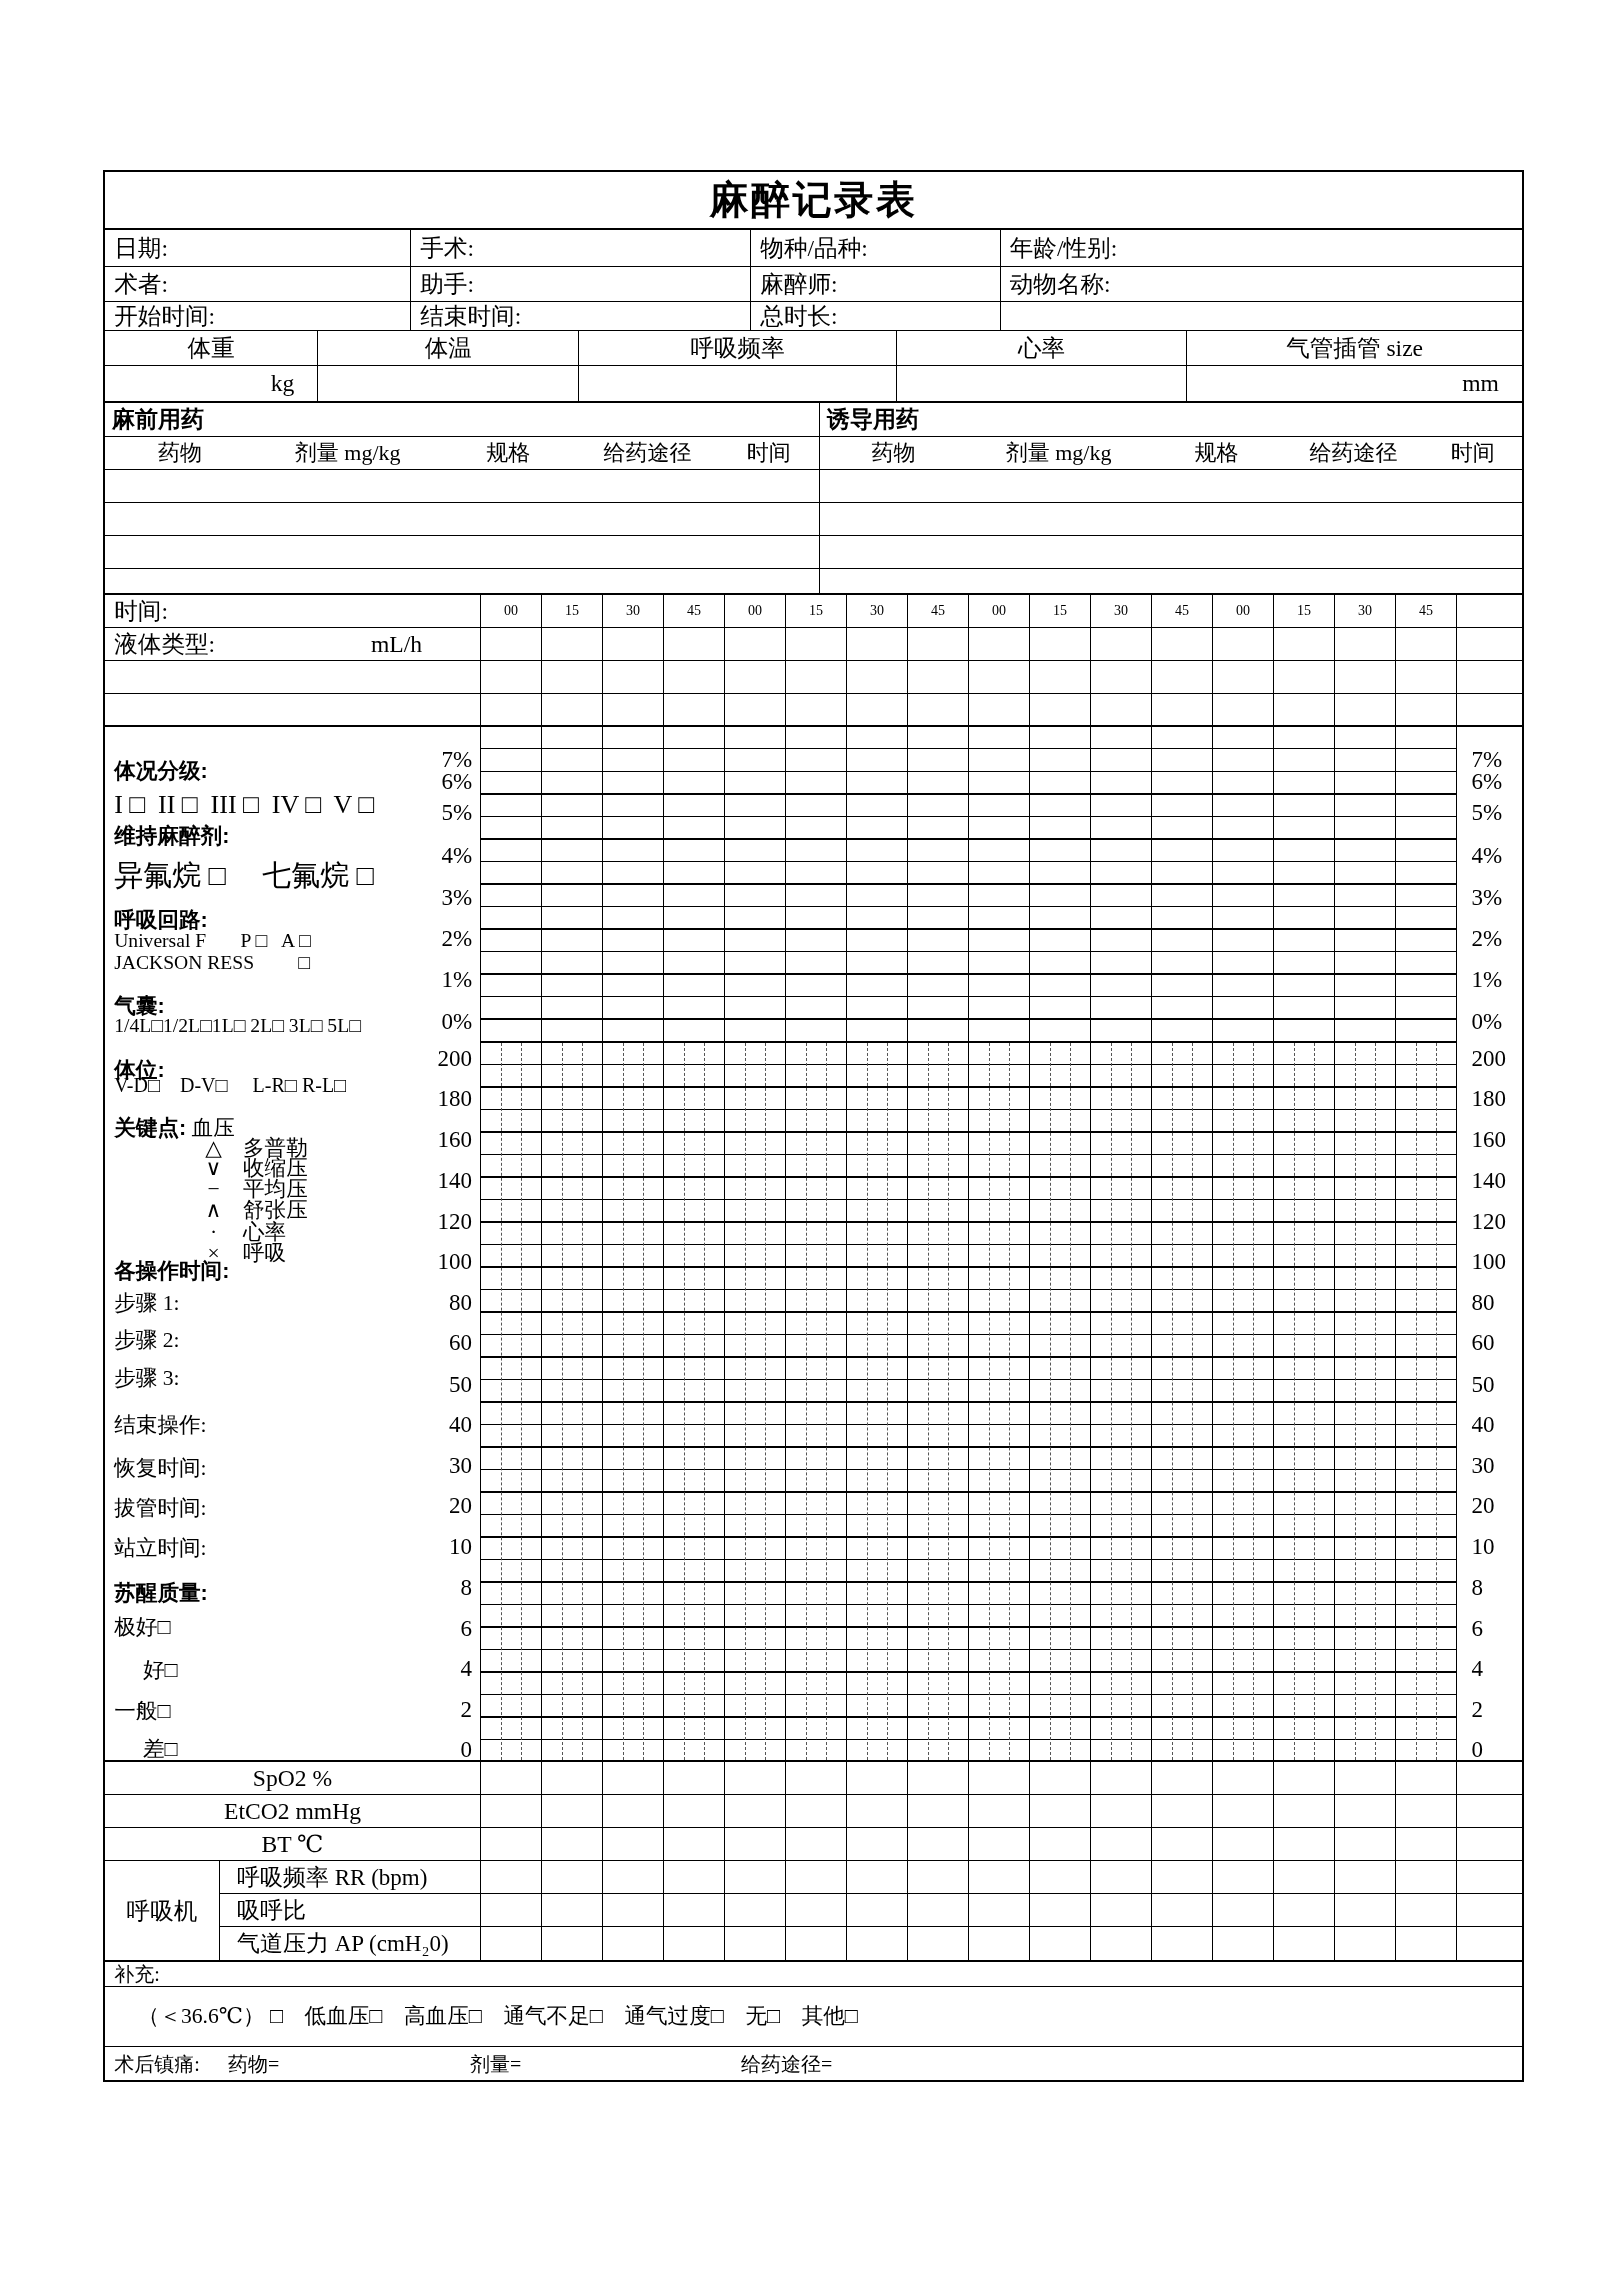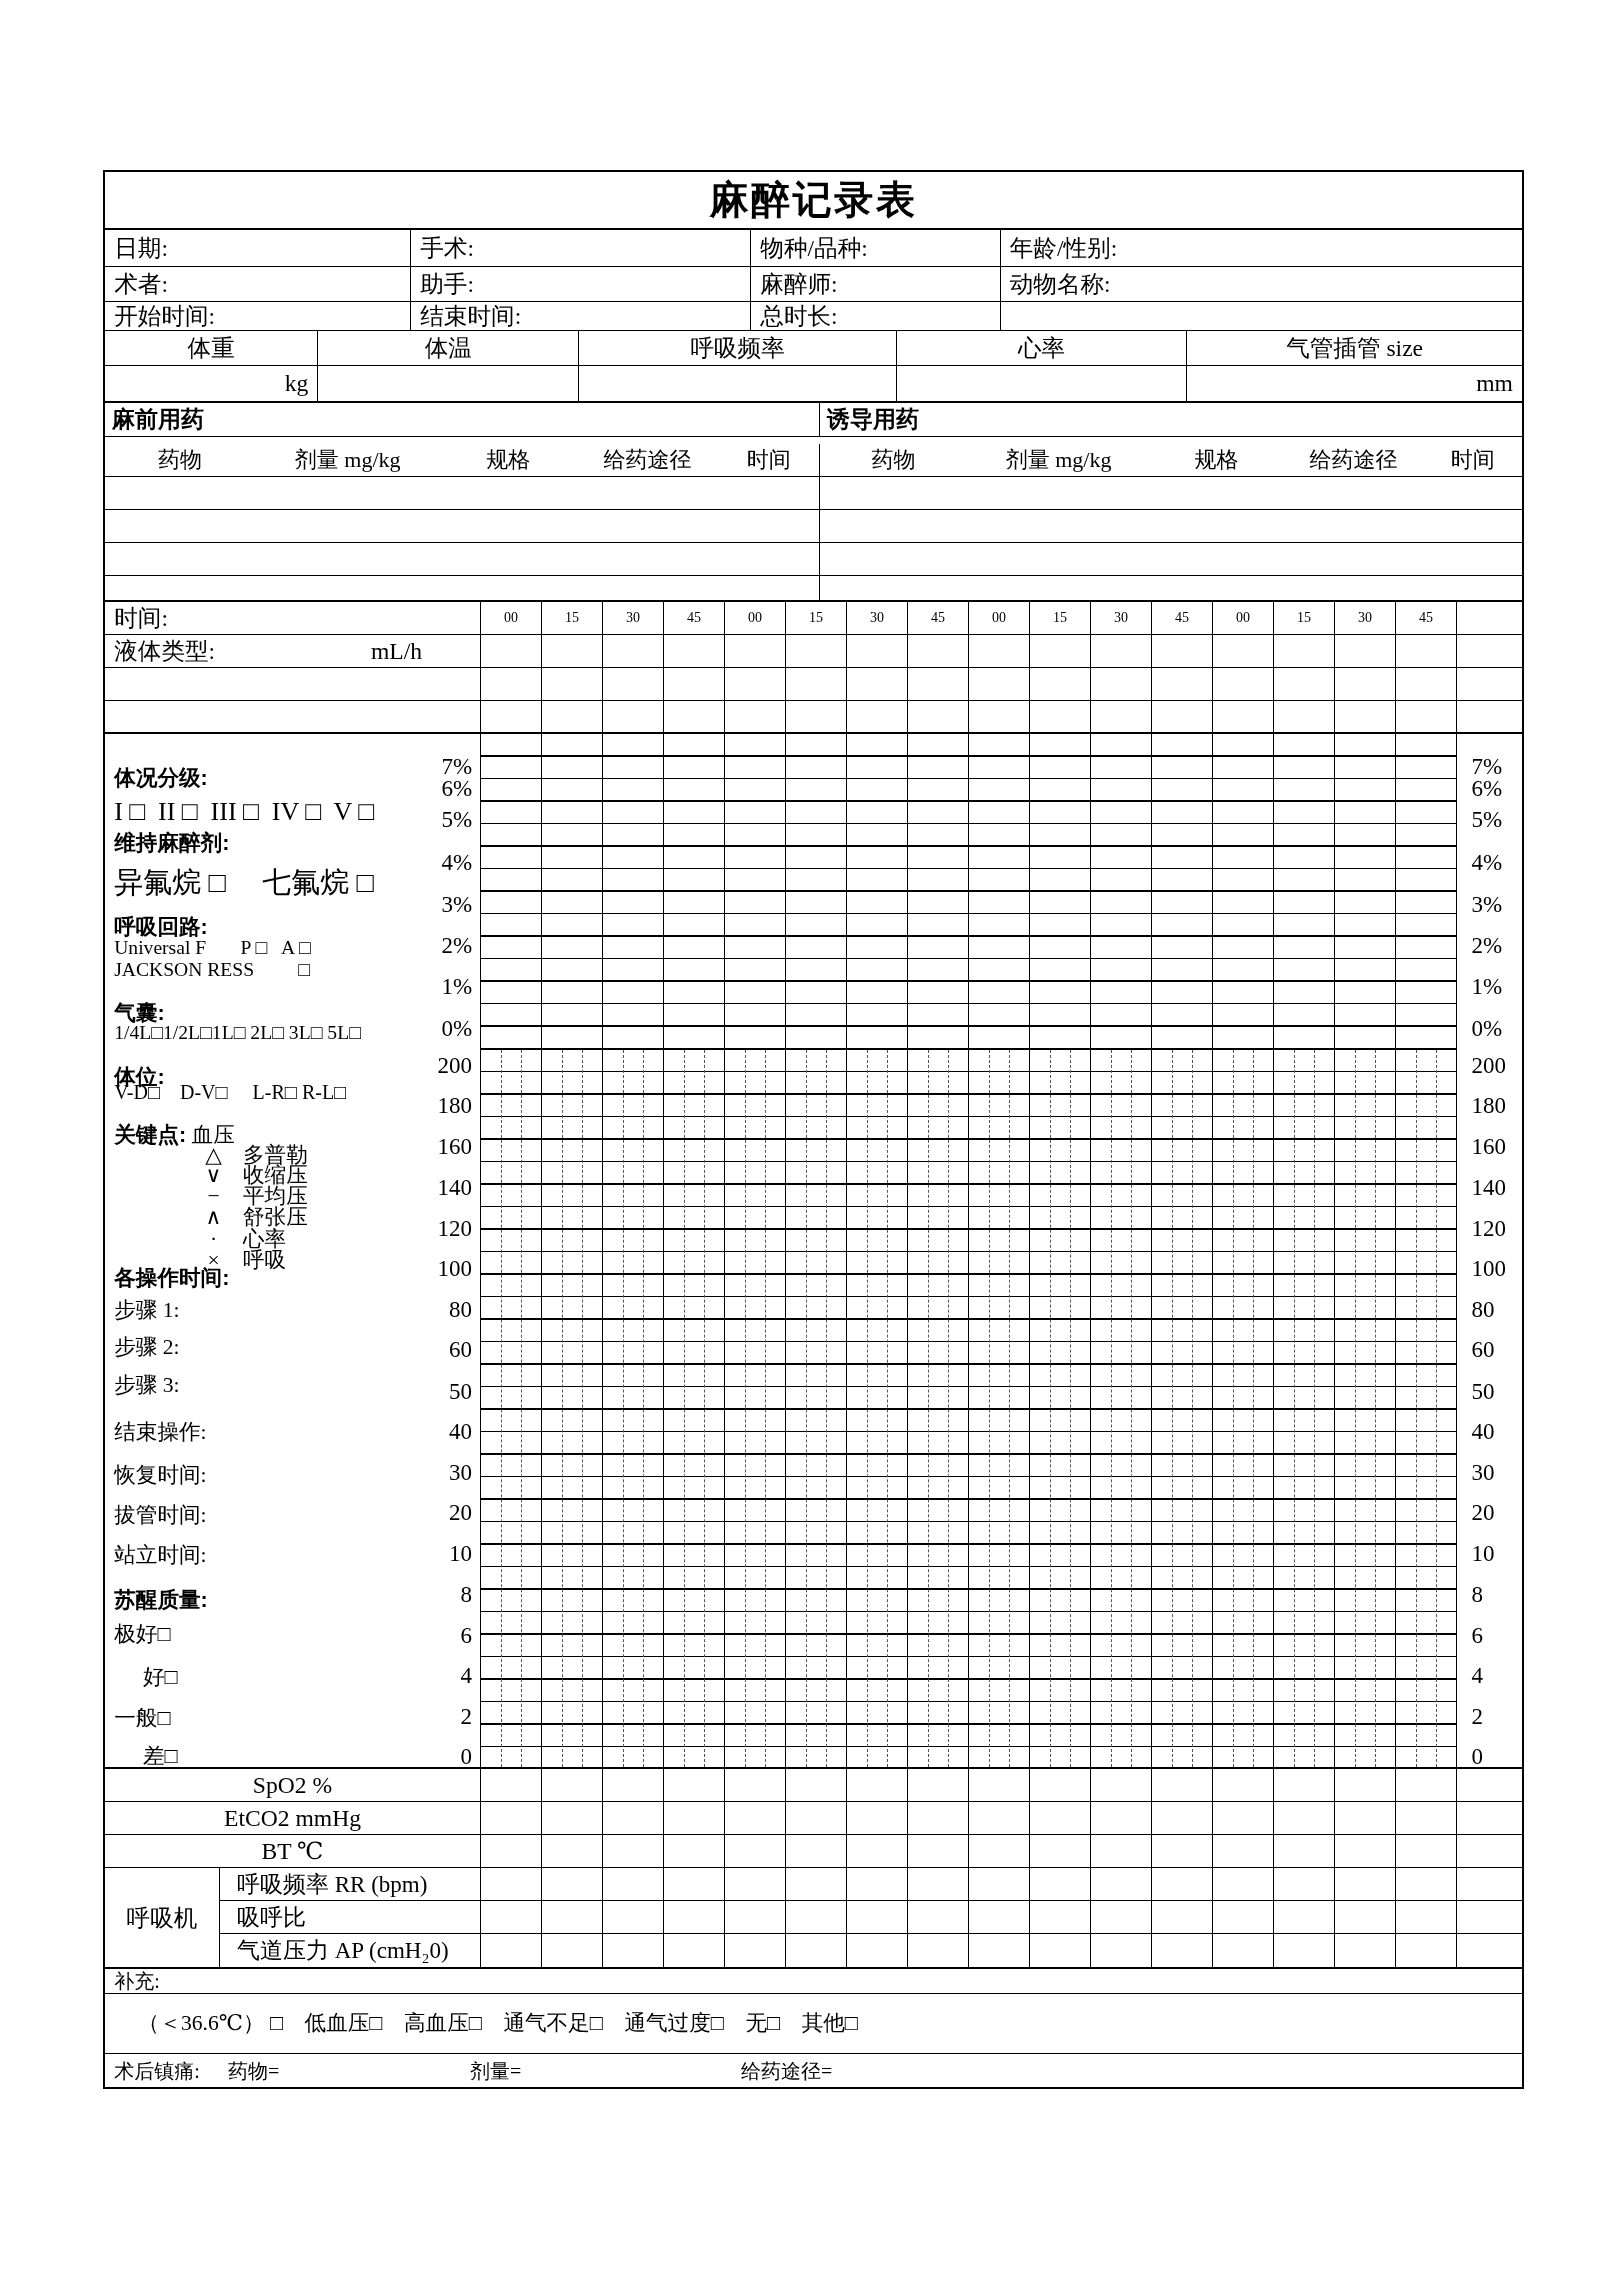--- a/index.html
+++ b/index.html
@@ -21,28 +21,28 @@
   .info-cell { border-right:1.3px solid #000; display:flex; align-items:center; padding-left:9.2px; font-size:23.6px; }
   .info-cell:last-child { border-right:none; }
   .ic1 { width:21.6%; } .ic2 { width:24.0%; } .ic3 { width:17.6%; } .ic4 { width:36.8%; }
 
   
   .vh-row { height:35px; }
   .vu-row { height:37px; border-bottom:2px solid #000; }
   .v-cell { border-right:1.3px solid #000; display:flex; align-items:center; justify-content:center; font-size:23.6px; }
   .v-cell:last-child { border-right:none; }
   .vc1 { width:15.05%; } .vc2 { width:18.42%; } .vc3 { width:22.42%; } .vc4 { width:20.49%; } .vc5 { width:23.62%; }
-  .v-cell.unit { justify-content:flex-end; padding-right:9px; }
+  .v-cell.unit { justify-content:flex-end; padding-right:23px; }
 
   
   .half { width:50.45%; border-right:1.3px solid #000; display:flex; align-items:center; }
   .half.rhalf { width:49.55%; border-right:none; }
   .drug-title-row { height:34px; }
   .drug-title-row .half { padding-left:7px; font-weight:bold; font-size:23px; font-family:"Liberation Sans","DejaVu Sans",sans-serif; }
-  .drug-cols-row { height:33px;margin-top:7px; }
+  .drug-cols-row { height:33px; }
   .dcol { display:inline-flex; justify-content:center; font-size:22px; }
   .dc1{width:21%;} .dc2{width:26%;} .dc3{width:19%;} .dc4{width:20%;} .dc5{width:14%;}
   .drug-empty { height:33px; }
   .drug-empty.short { height:26px; border-bottom:2px solid #000; }
 
   
   .glabel { width:376px; border-right:1.3px solid #000; display:flex; align-items:center; padding-left:9.2px; font-size:23.6px; }
   .gcells { flex:1; display:flex; }
   .gcells .cell { flex:1; border-left:1.3px solid #000; }
   .gcells .cell:first-child { border-left:none; }

